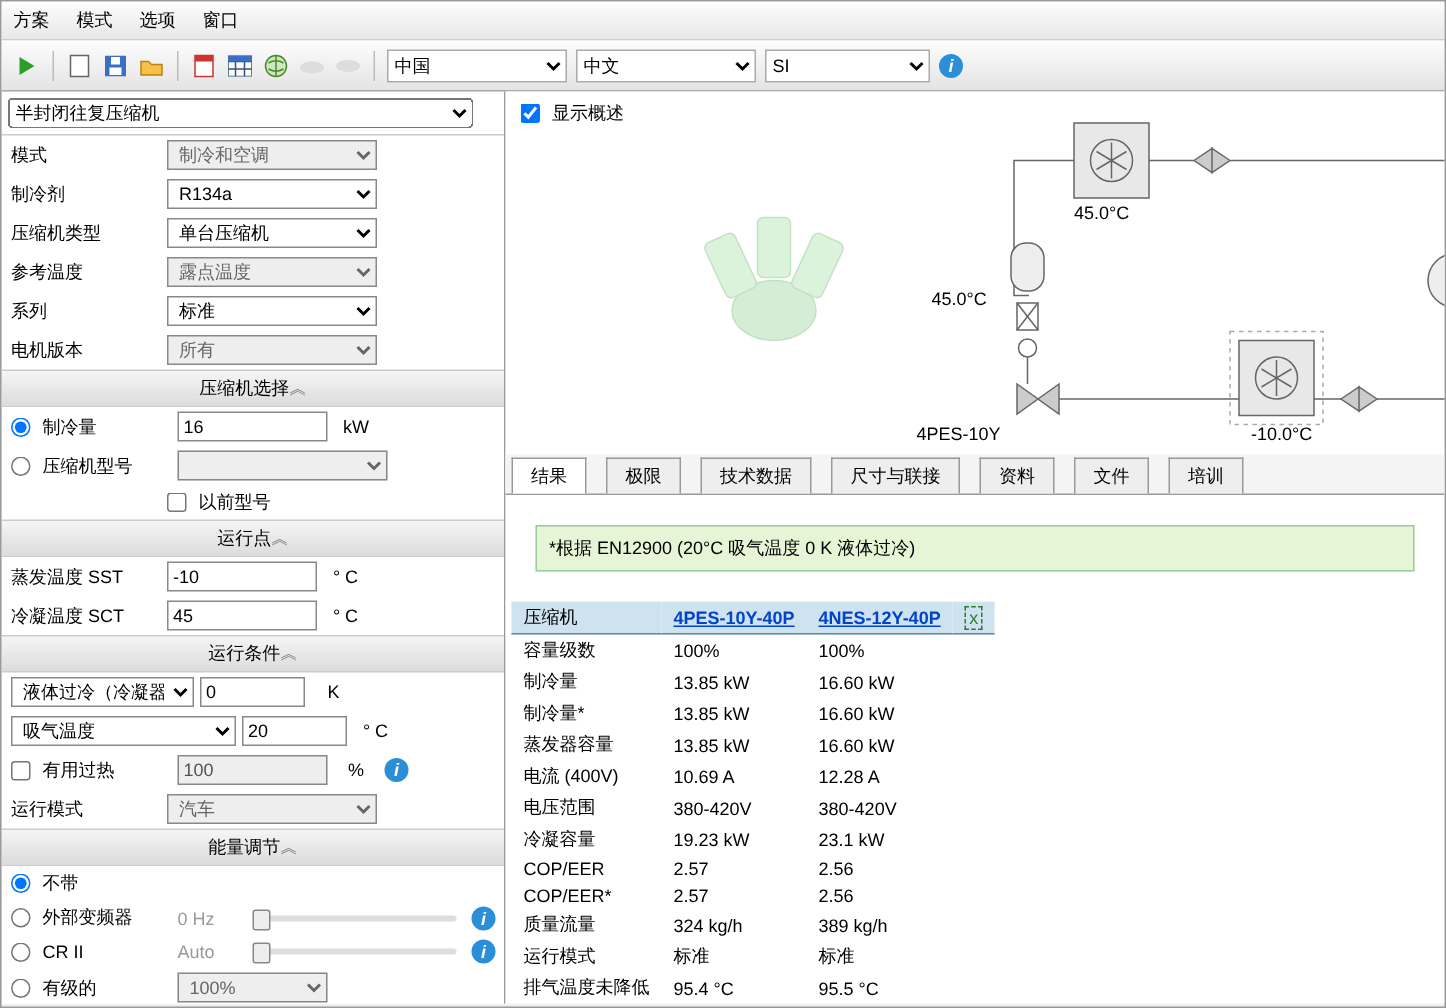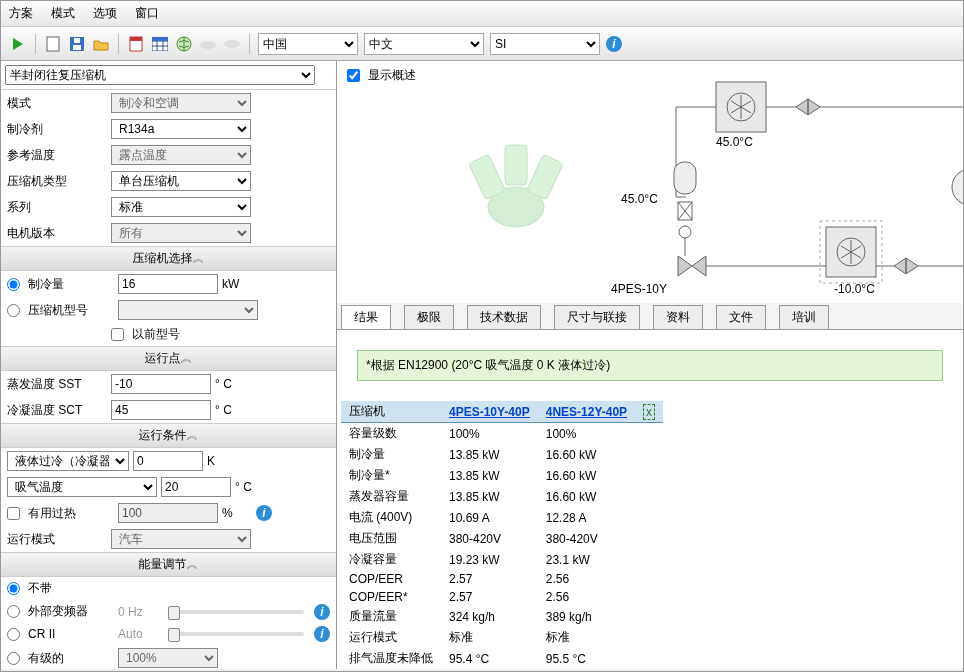--- a/index.html
+++ b/index.html
@@ -16,21 +16,21 @@
 .product-sel{padding:4px;border-bottom:1px solid #ccc}
 .product-sel select{width:310px;height:20px}
 .form-row{display:flex;align-items:center;padding:3px 6px;gap:4px}
 .form-row .lbl{width:100px;color:#000}
 .form-row select,.form-row input[type=text]{height:20px;border:1px solid #888;padding:0 3px;background:#fff}
 .form-row select{width:140px}
 .form-row select.dis{background:#eee;color:#666}
 .form-row input[type=text]{width:100px}
 .section-hdr{background:linear-gradient(#f5f5f5,#dcdcdc);padding:3px 8px;border-top:1px solid #ccc;border-bottom:1px solid #ccc;font-weight:400;display:flex;justify-content:center;align-items:center}
 .section-hdr .chev{color:#888}
-.unit{width:30px;text-align:left}
+.unit{width:30px;text-align:center}
 .info-ico{width:16px;height:16px;border-radius:50%;background:#2a8fd8;color:#fff;display:inline-flex;align-items:center;justify-content:center;font-weight:bold;font-style:italic}
 .slider{flex:1;height:4px;background:#ddd;border-radius:2px;position:relative;margin:0 6px}
 .slider::before{content:"";position:absolute;left:0;top:-4px;width:10px;height:12px;background:#eee;border:1px solid #888;border-radius:2px}
 .right-top{padding:6px 10px;display:flex;align-items:flex-start}
 .overview-chk{display:flex;align-items:center;gap:4px}
 .diagram{flex:1;position:relative;height:230px}
 .diagram svg{position:absolute;top:0;left:0}
 .dlabel{position:absolute;font-size:12px;color:#000}
 .tabs{display:flex;border-bottom:1px solid #999;background:#f4f4f4;padding-left:4px;padding-top:2px}
 .tab{padding:3px 12px;border:1px solid #999;border-bottom:none;margin-right:13px;background:#eee;cursor:default}
@@ -108,45 +108,45 @@
       <svg width="18" height="12">
         <ellipse cx="9" cy="7" rx="8" ry="4" fill="#ddd"></ellipse>
       </svg>
     </span>
   <span class="ico gray">
       <svg width="18" height="10">
         <ellipse cx="9" cy="5" rx="8" ry="4" fill="#ddd"></ellipse>
       </svg>
     </span>
   <span class="sep"></span>
-  <select style="width:100px"><option>中国</option></select>
+  <select style="width:120px"><option>中国</option></select>
   <select style="width:120px"><option>中文</option></select>
   <select style="width:110px"><option>SI</option></select>
   <span class="info-ico">i</span>
 </div>
 
 <div class="main">
   <div class="left">
     <div class="product-sel"><select><option>半封闭往复压缩机</option></select></div>
 
     <div class="form-row">
         <span class="lbl">模式</span>
         <select class="dis"><option>制冷和空调</option></select>
       </div>
     <div class="form-row">
         <span class="lbl">制冷剂</span>
         <select><option>R134a</option></select>
       </div>
     <div class="form-row">
+        <span class="lbl">压缩机类型</span>
+        <select><option>单台压缩机</option></select>
+      </div>
+    <div class="form-row">
         <span class="lbl">参考温度</span>
         <select class="dis"><option>露点温度</option></select>
-      </div>
-    <div class="form-row">
-        <span class="lbl">压缩机类型</span>
-        <select><option>单台压缩机</option></select>
       </div>
     <div class="form-row">
         <span class="lbl">系列</span>
         <select><option>标准</option></select>
       </div>
     <div class="form-row">
         <span class="lbl">电机版本</span>
         <select class="dis"><option>所有</option></select>
       </div>
 

